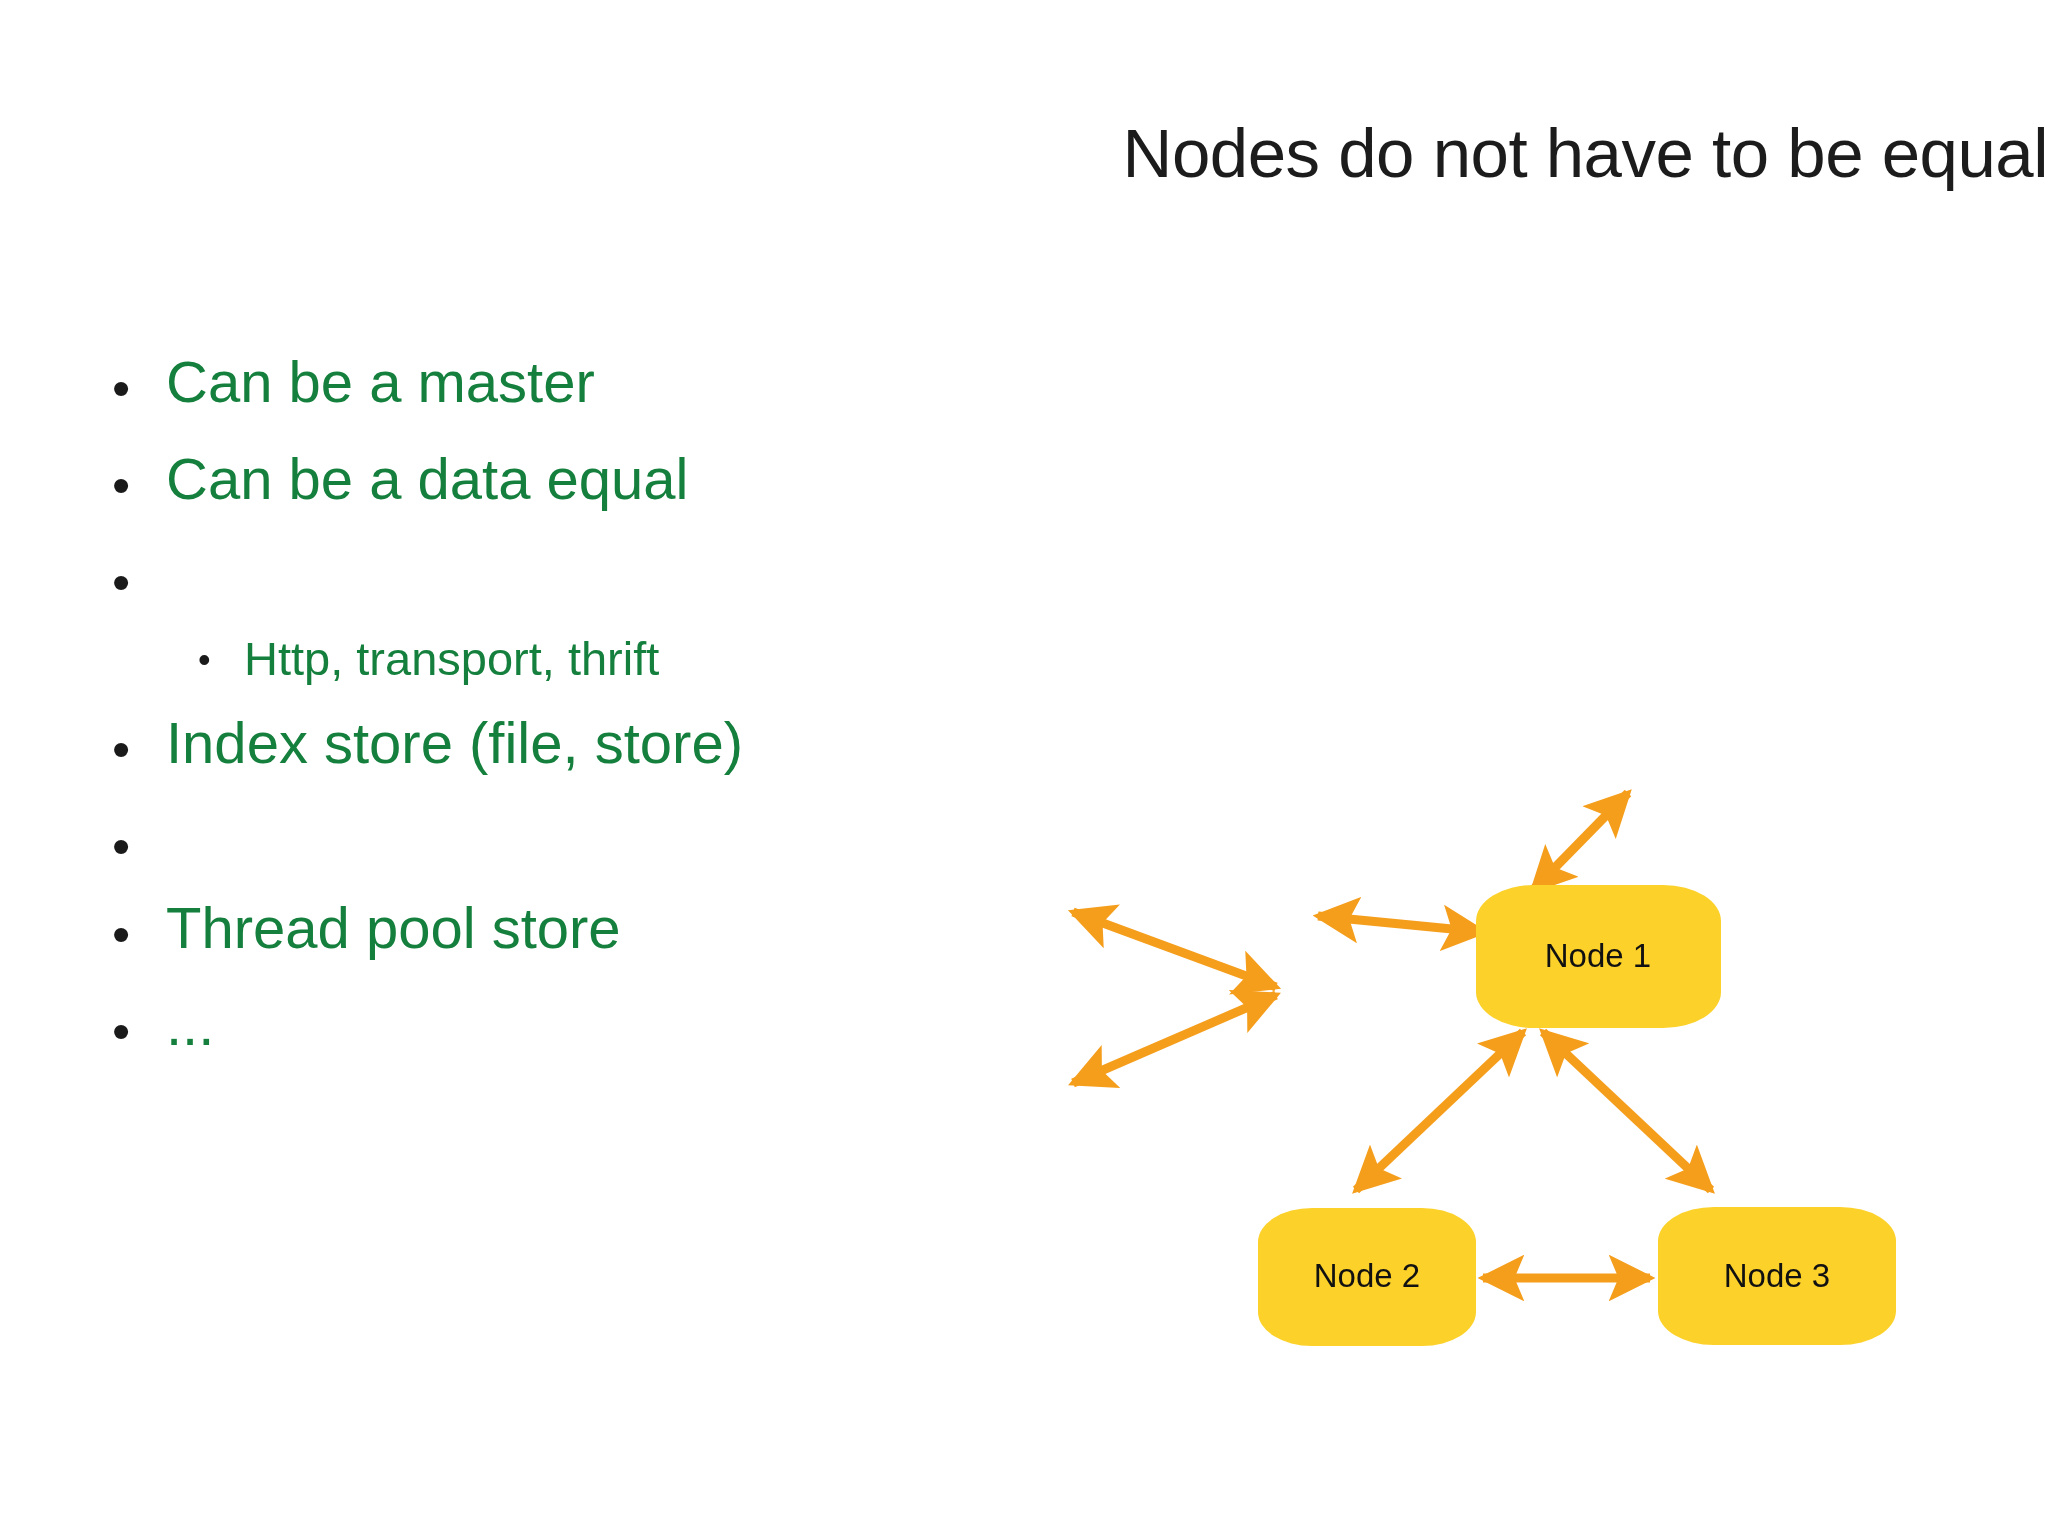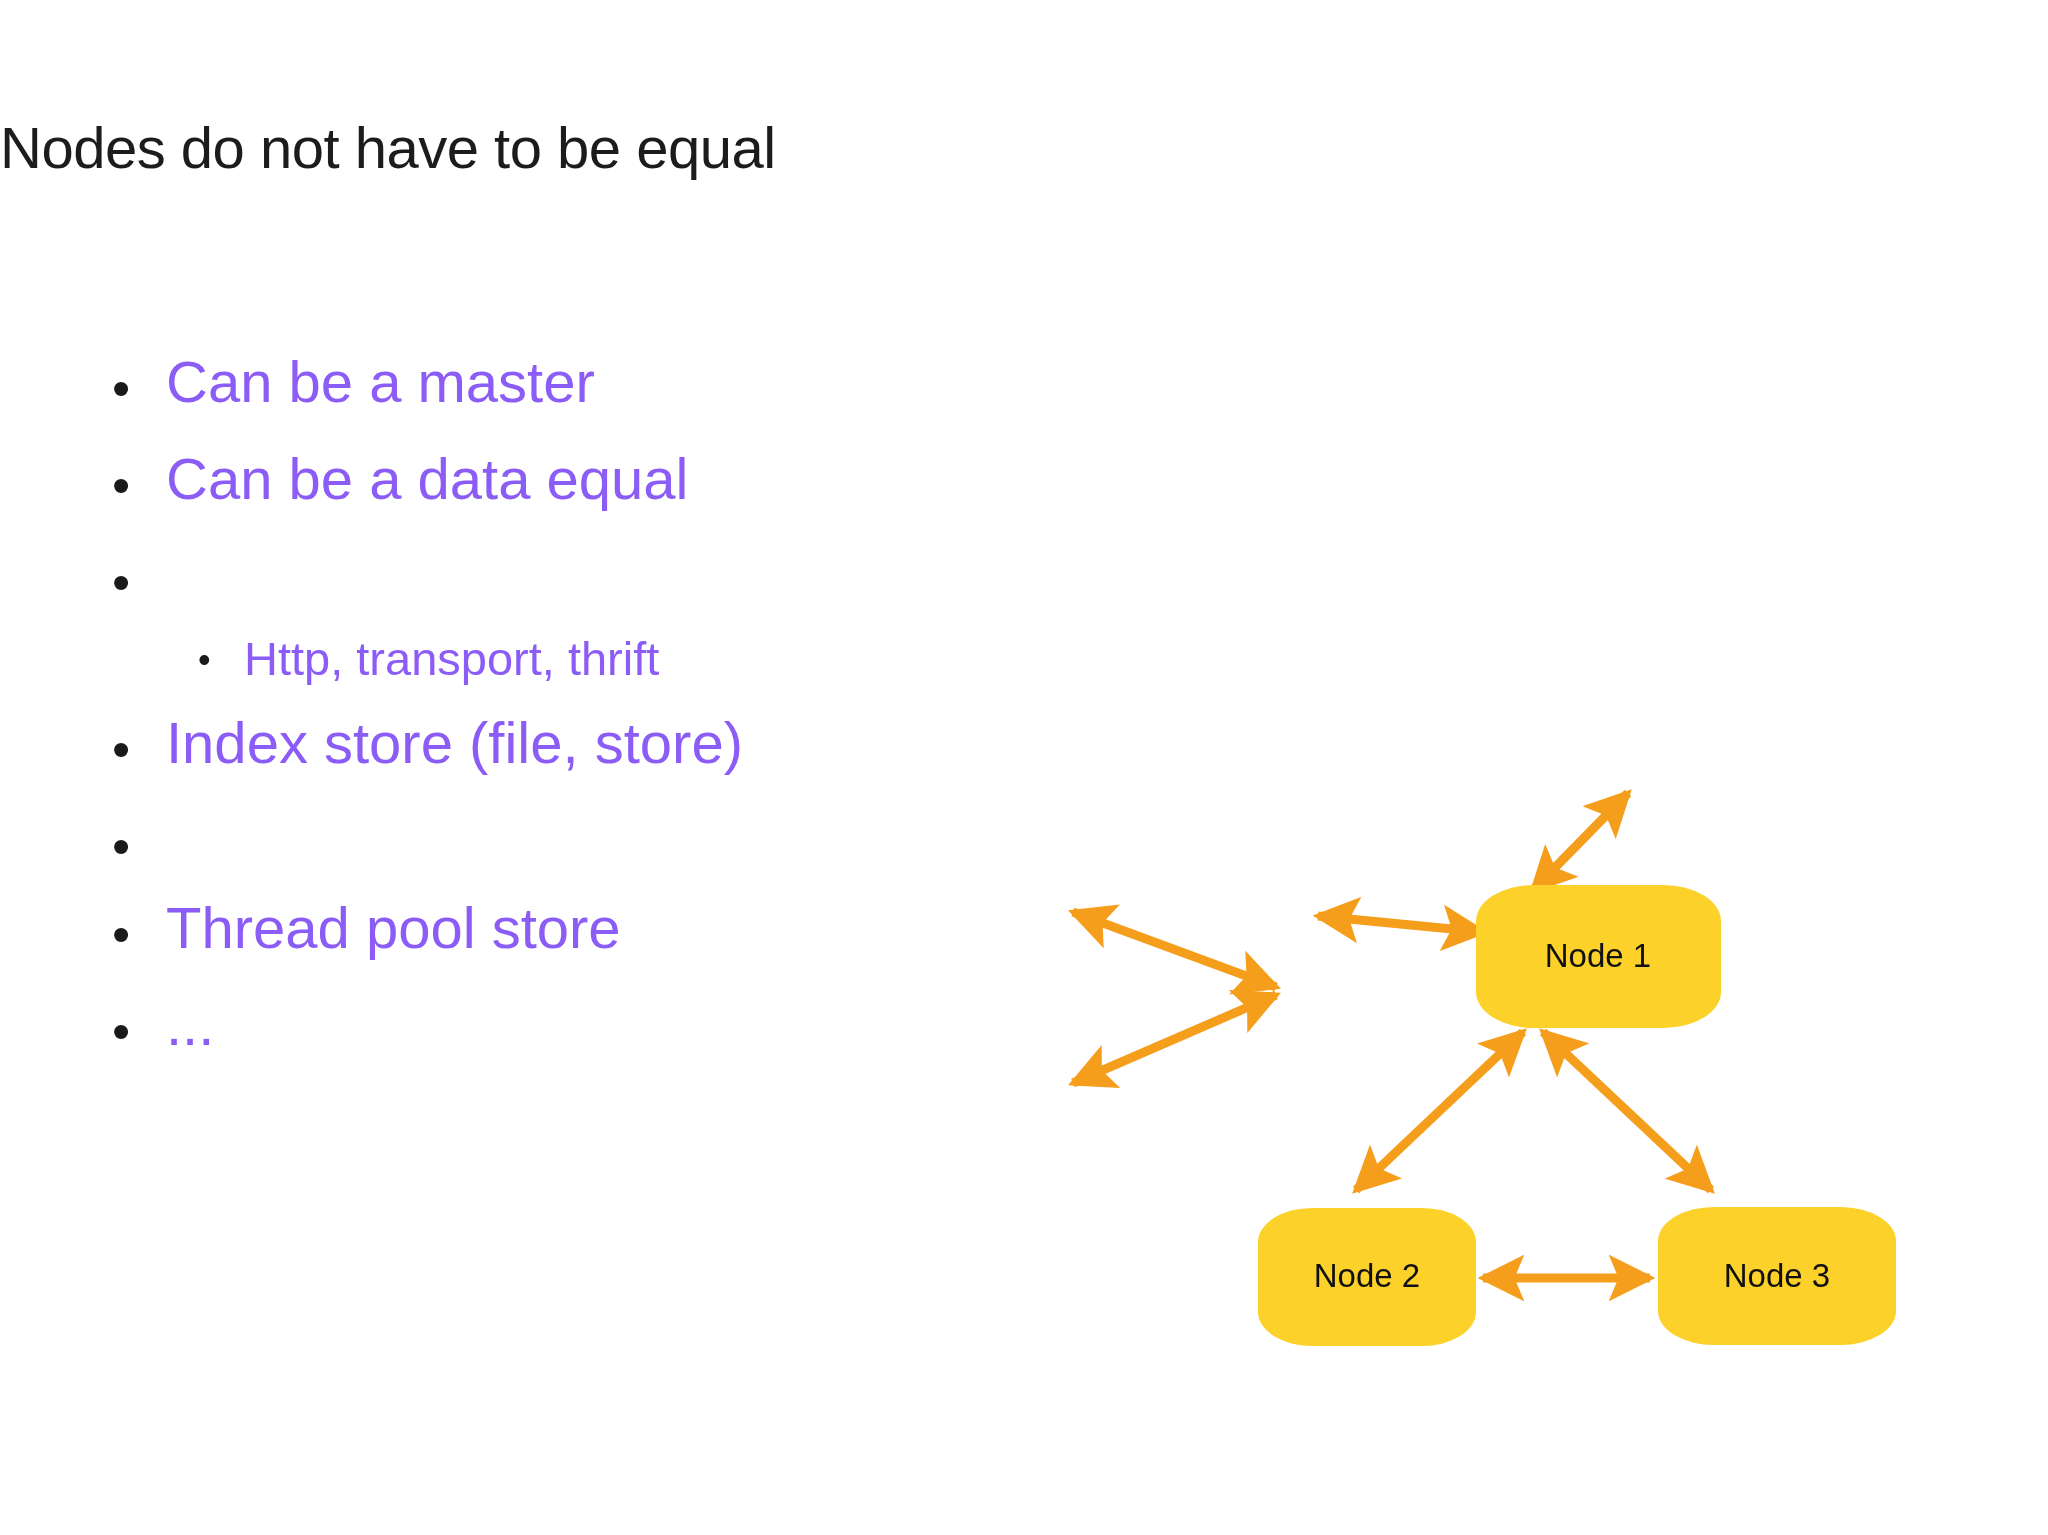--- a/index.html
+++ b/index.html
@@ -21,22 +21,22 @@
     inset: 0;
     background: #ffffff;
   }
 
   
   #slide-title {
     position: absolute;
     left: 0;
     top: 118px;
     width: 2048px;
-    text-align: left;
-    font-size: 58px;
+    text-align: right;
+    font-size: 69px;
     line-height: 1.05;
     font-weight: 400;
     color: #1c1c1c;
     letter-spacing: -0.5px;
     white-space: nowrap;
   }
 
   
   #bullet-list {
     position: absolute;
@@ -67,21 +67,21 @@
   }
   .level-1 .bullet-marker {
     font-size: 36px;
     width: 46px;
     top: 8px;
   }
 
   .bullet-text {
     font-size: 58px;
     line-height: 1.05;
-    color: #8b5cf6;
+    color: #15803d;
     white-space: nowrap;
   }
   .level-1 .bullet-text {
     font-size: 47px;
   }
 
   
   #node-diagram {
     position: absolute;
     left: 1028px;

